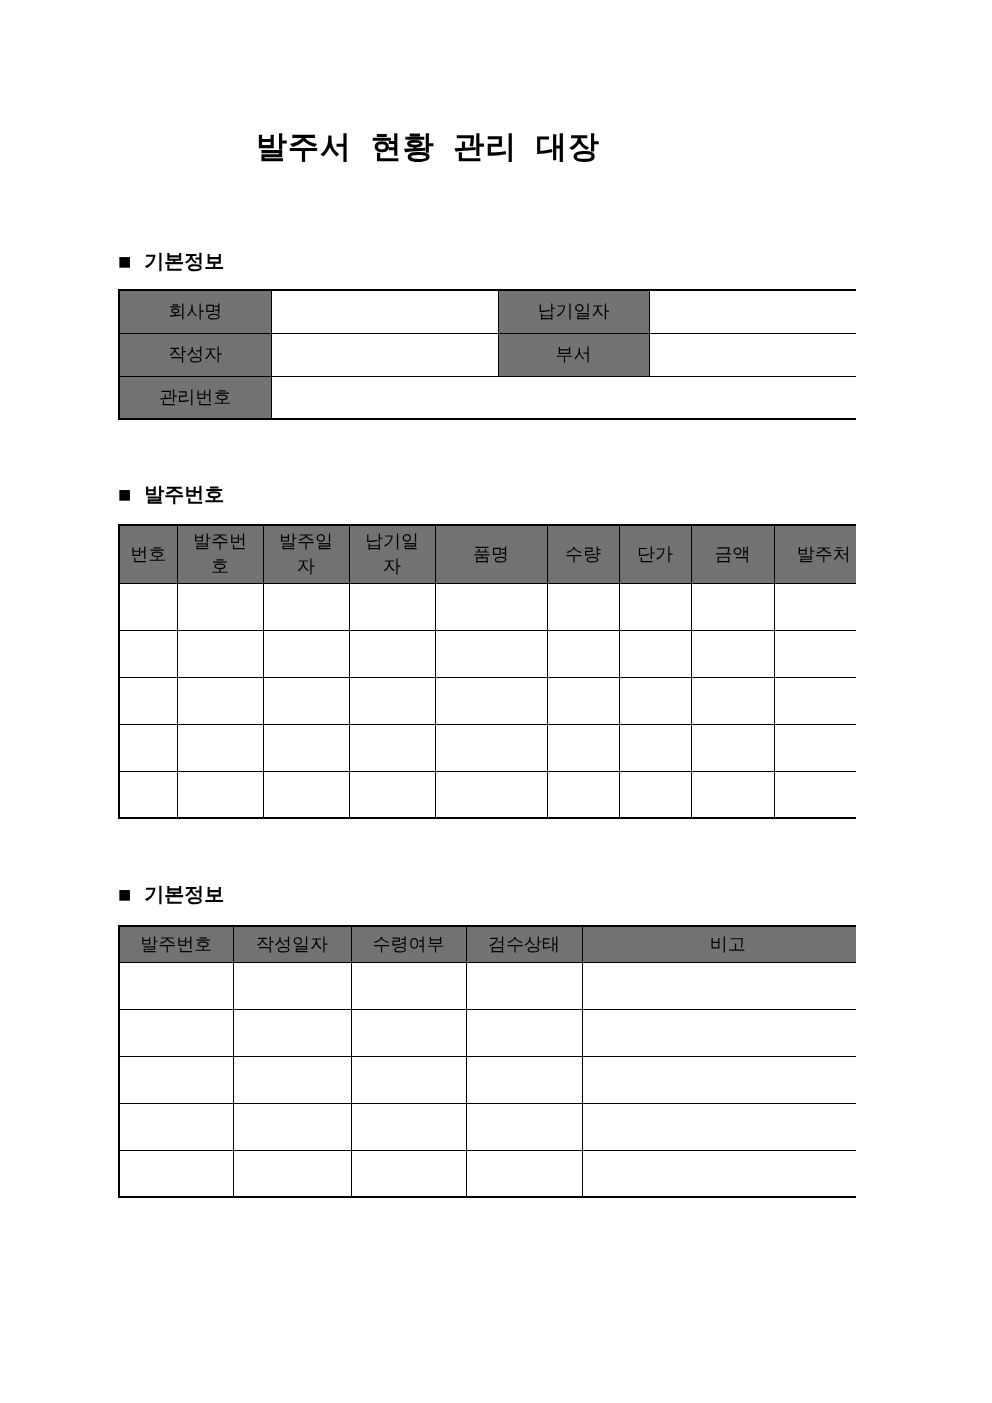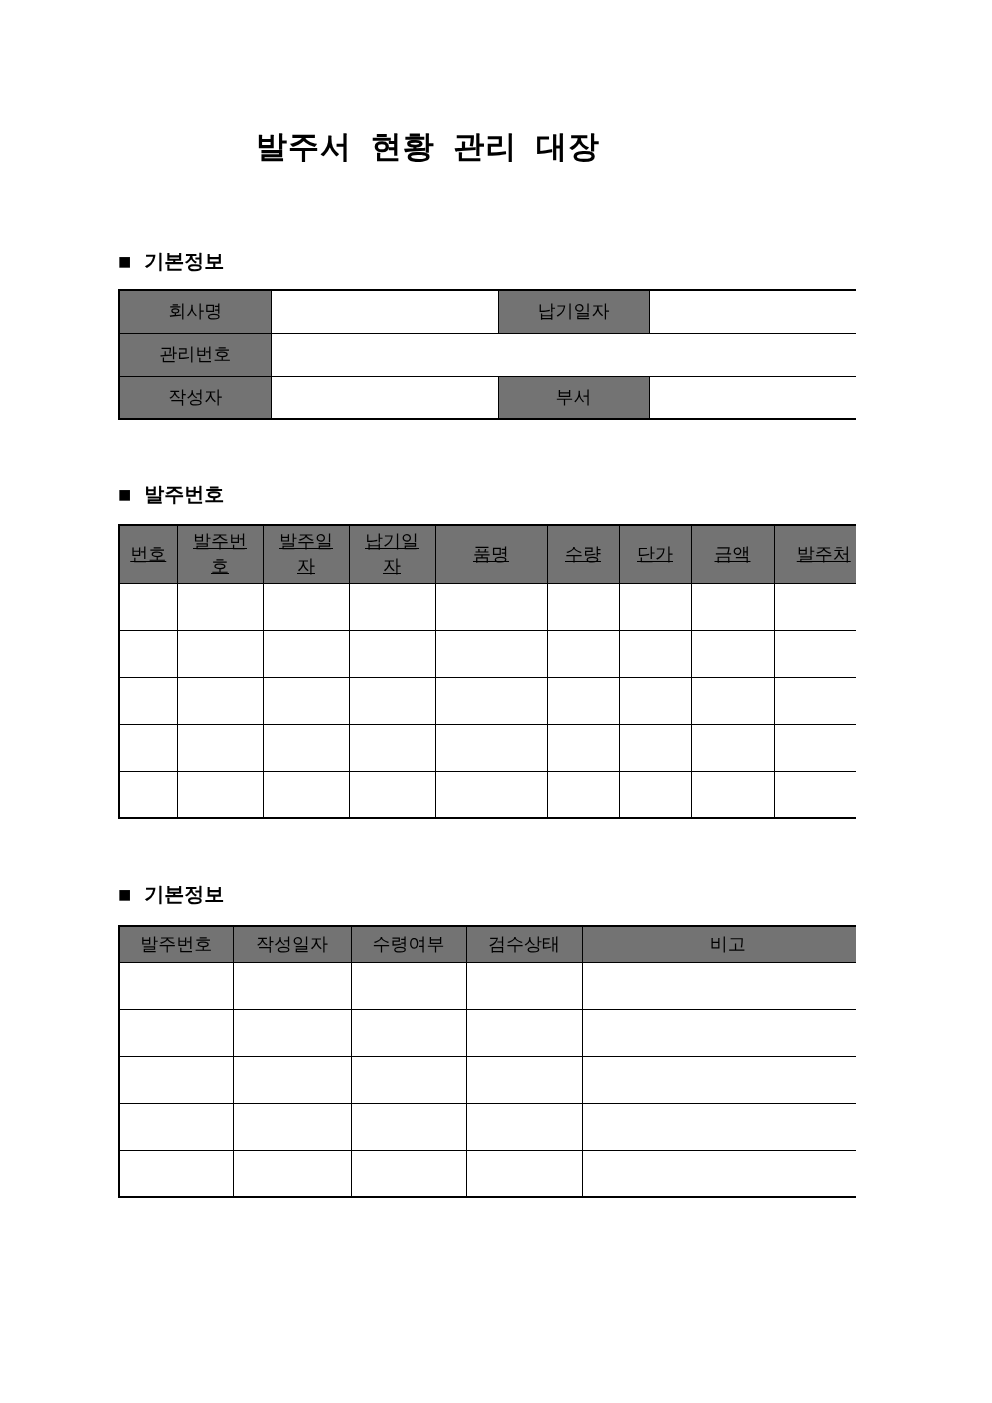--- a/index.html
+++ b/index.html
@@ -62,21 +62,21 @@
     line-height: 1.4;
     overflow: hidden;
   }
   .doc-table th { background: #737373; }
   .doc-table td { background: #ffffff; }
 
   #table-basic    { top: 289px; }
   #table-basic tr { height: 43px; }
 
   #table-order          { top: 524px; }
-  #table-order thead tr { height: 58px; text-decoration: underline; }
+  #table-order thead tr { height: 58px; }
   #table-order tbody tr { height: 47px; }
 
   #table-progress          { top: 925px; }
   #table-progress thead tr { height: 36px; }
   #table-progress tbody tr { height: 47px; }
 </style>
 </head>
 <body>
 
 <div class="page">
@@ -96,28 +96,28 @@
         <col style="width:225px">
     </colgroup>
     <tbody>
       <tr>
         <th>회사명</th>
         <td></td>
         <th>납기일자</th>
         <td></td>
       </tr>
       <tr>
+        <th>작성자</th>
+        <td></td>
+        <th>부서</th>
+        <td></td>
+      </tr>
+      <tr>
         <th>관리번호</th>
         <td colspan="3"></td>
-      </tr>
-      <tr>
-        <th>작성자</th>
-        <td></td>
-        <th>부서</th>
-        <td></td>
       </tr>
     </tbody>
   </table>
 
   <div class="sec-heading" id="sec-order">
     <span class="marker">■</span>
     <span>발주번호</span>
   </div>
 
   <table class="doc-table" id="table-order">

